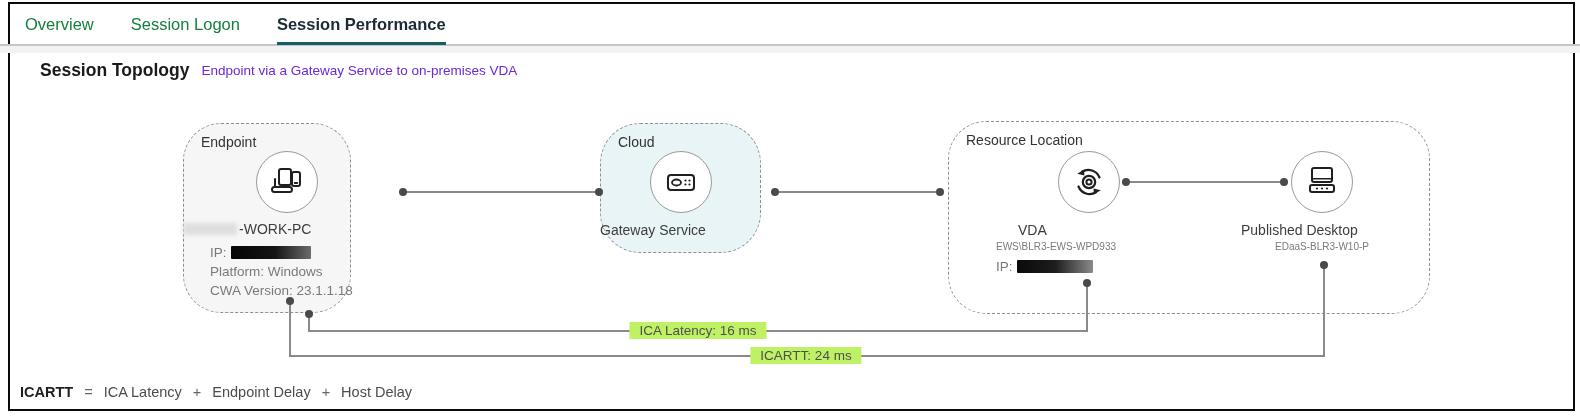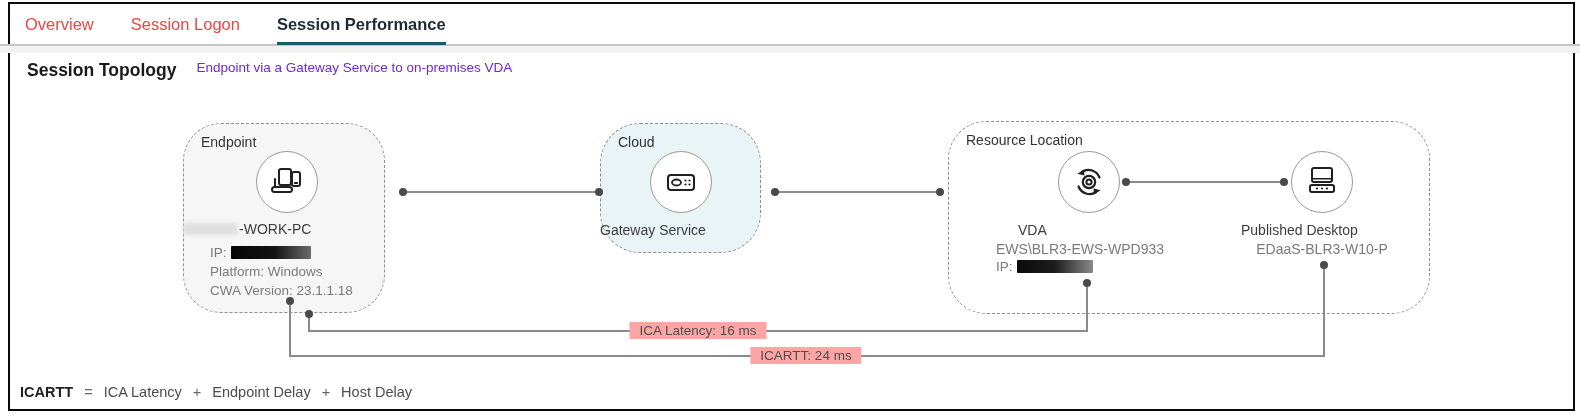--- a/index.html
+++ b/index.html
@@ -13,44 +13,44 @@
   *{margin:0;padding:0;box-sizing:border-box;}
   body{font-family:"Liberation Sans",sans-serif;background:#fff;}
   .page{position:relative;width:1580px;height:420px;background:#fff;overflow:hidden;}
 
   .frame{position:absolute;left:8px;top:2px;width:1567px;height:409px;border:2px solid #0a0a0a;background:#fff;z-index:1;}
 
   .tab-divider{position:absolute;left:0;top:44px;width:1580px;height:2px;background:#c6c6c6;z-index:3;}
   .tab-divider-band{position:absolute;left:0;top:46px;width:1580px;height:7px;background:#f2f2f2;z-index:3;}
 
   .tabs{position:absolute;left:25px;top:13px;display:flex;gap:37px;z-index:4;}
-  .tab{font-size:16.5px;color:#ef4444;line-height:22px;padding-bottom:7px;cursor:pointer;white-space:nowrap;}
+  .tab{font-size:16.5px;color:#15803d;line-height:22px;padding-bottom:7px;cursor:pointer;white-space:nowrap;}
   .tab.active{color:#1c2b33;font-weight:bold;border-bottom:3px solid var(--accent);}
 
-  .heading-row{position:absolute;left:27px;top:60px;display:flex;align-items:flex-start;gap:20px;z-index:4;}
+  .heading-row{position:absolute;left:40px;top:60px;display:flex;align-items:center;gap:12px;z-index:4;}
   .title{font-size:17.5px;font-weight:bold;color:#1a1a1a;}
   .subtitle{font-size:13.5px;color:#6d28d9;}
 
   
   .group-box{position:absolute;border:1px dashed var(--dash);border-radius:38px;z-index:2;}
-  .box-endpoint{left:183px;top:123px;width:202px;height:190px;background:#f6f6f6;}
+  .box-endpoint{left:183px;top:123px;width:168px;height:190px;background:#f6f6f6;}
   .box-cloud{left:600px;top:123px;width:161px;height:130px;background:#e8f4f6;border-radius:40px;}
   .box-resource{left:948px;top:121px;width:482px;height:193px;background:#fff;}
   .group-label{position:absolute;top:10px;left:17px;font-size:14px;color:#333;}
 
   
   .node-circle{position:absolute;width:62px;height:62px;border:1px solid #9a9a9a;border-radius:50%;background:#fff;z-index:3;display:flex;align-items:center;justify-content:center;}
   .nc-endpoint{left:256px;top:151px;}
   .nc-gateway{left:650px;top:151px;}
   .nc-vda{left:1058px;top:151px;}
   .nc-desktop{left:1291px;top:151px;}
   .node-circle svg{width:36px;height:36px;}
 
   .node-label{position:absolute;font-size:14px;color:#3d3d3d;z-index:3;white-space:nowrap;}
-  .machine-text{position:absolute;font-size:14px;color:var(--gray-text);z-index:3;white-space:nowrap;}
+  .machine-text{position:absolute;font-size:10px;color:var(--gray-text);z-index:3;white-space:nowrap;}
 
   .endpoint-name{left:183px;top:221px;width:202px;}
   .redacted-name{display:inline-block;width:54px;height:12px;background:#dedede;filter:blur(2px);vertical-align:-1px;margin-right:2px;}
   .endpoint-details{position:absolute;left:210px;top:243px;font-size:13.5px;color:var(--gray-text);line-height:19px;z-index:3;}
   .redacted-ip{display:inline-block;width:80px;height:13px;margin-left:4px;vertical-align:-2px;background:linear-gradient(90deg,#050505 0%,#141414 55%,#6b6b6b 100%);filter:blur(0.4px);border-radius:1px;}
 
   .gateway-label{left:600px;top:222px;width:161px;}
   .vda-label{left:1018px;top:222px;width:142px;}
   .vda-machine{left:996px;top:241px;}
   .vda-ip-row{left:996px;top:259px;font-size:13.5px;color:var(--gray-text);position:absolute;z-index:3;}
@@ -64,21 +64,21 @@
   .connector::before{left:-4px;}
   .connector::after{right:-4px;}
   .conn-1{left:403px;top:191px;width:196px;}
   .conn-2{left:775px;top:191px;width:165px;}
   .conn-3{left:1126px;top:181px;width:158px;}
 
   
   .seg{position:absolute;background:var(--line);z-index:2;}
   .dot{position:absolute;width:8px;height:8px;border-radius:50%;background:var(--dot);z-index:4;}
 
-  .metric-label{position:absolute;transform:translateX(-50%);background:#fca5a5;padding:0 10px;font-size:13.5px;color:#4f4f4f;line-height:17px;z-index:3;white-space:nowrap;}
+  .metric-label{position:absolute;transform:translateX(-50%);background:#bef264;padding:0 10px;font-size:13.5px;color:#4f4f4f;line-height:17px;z-index:3;white-space:nowrap;}
 
   
   .formula{position:absolute;left:20px;top:384px;font-size:14.5px;z-index:4;white-space:nowrap;}
   .formula .term{font-weight:bold;color:var(--dark-text);}
   .formula .op{color:#666;margin:0 11px;}
   .formula .part{color:#4c4c4c;}
 
   svg{display:block;}
   svg *{vector-effect:non-scaling-stroke;}
 </style>

